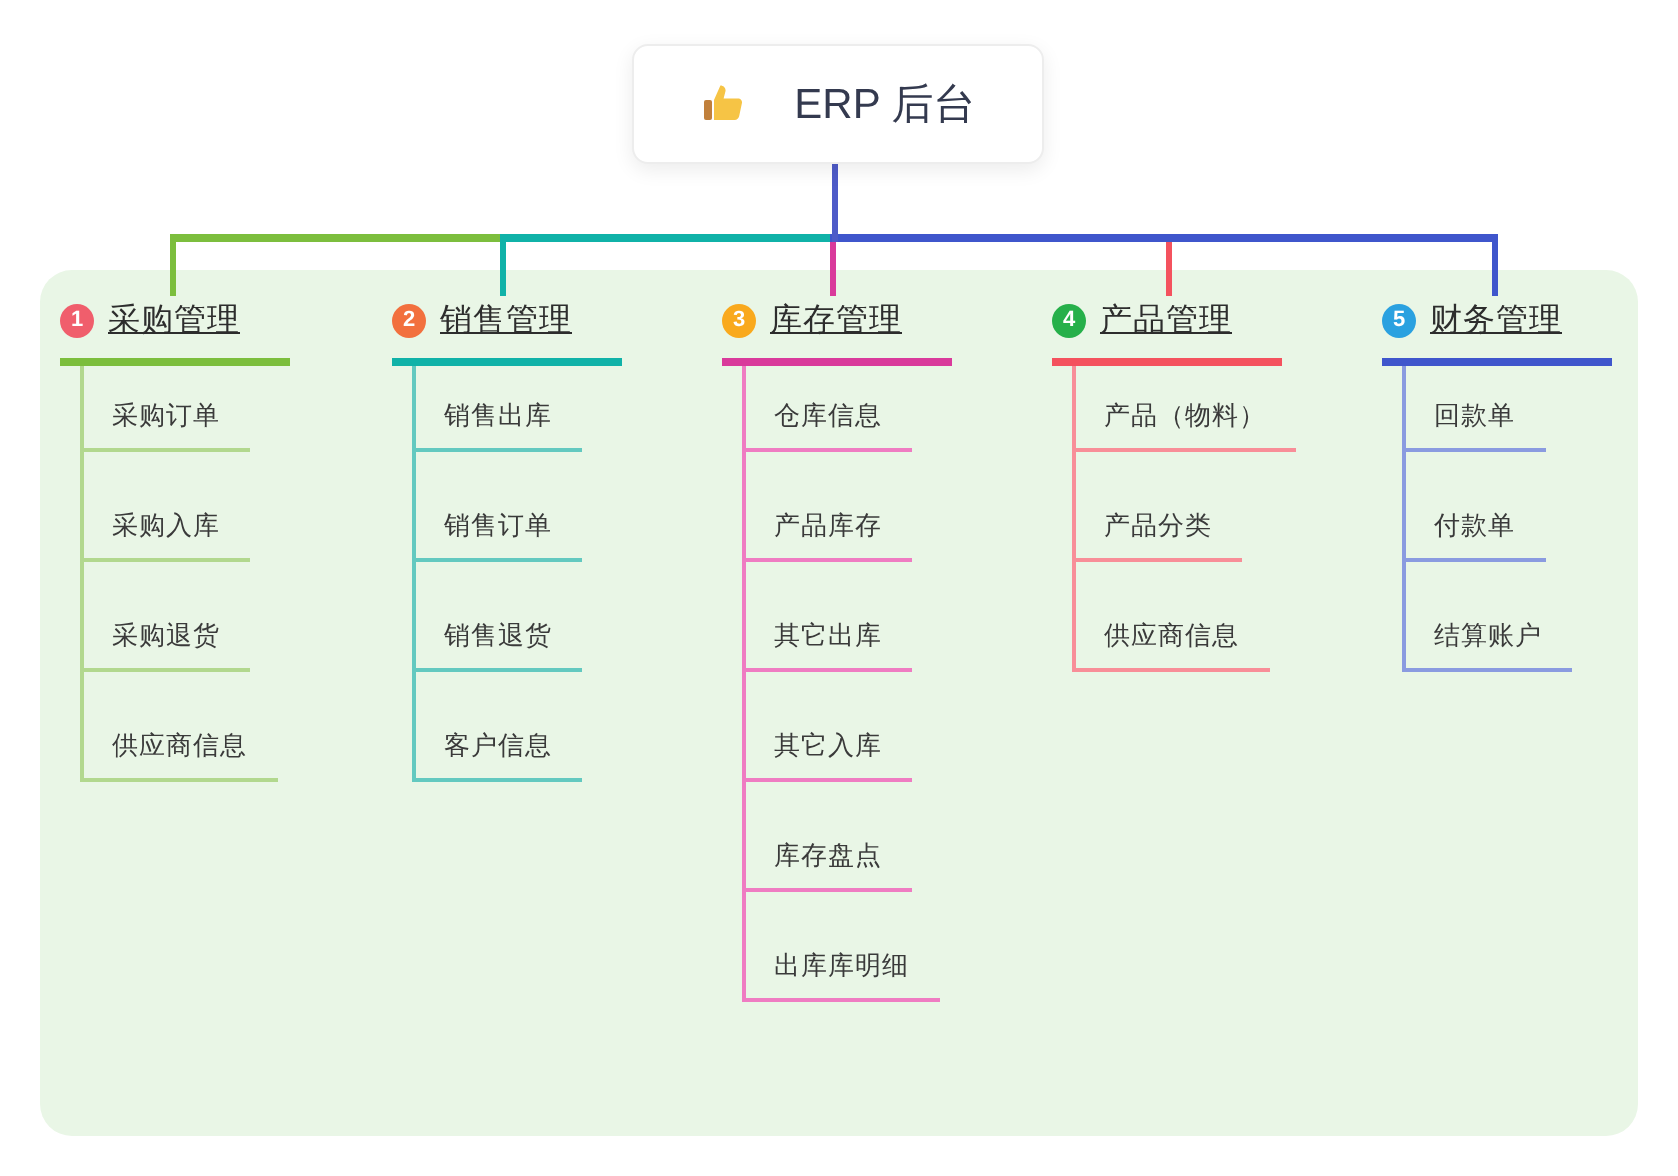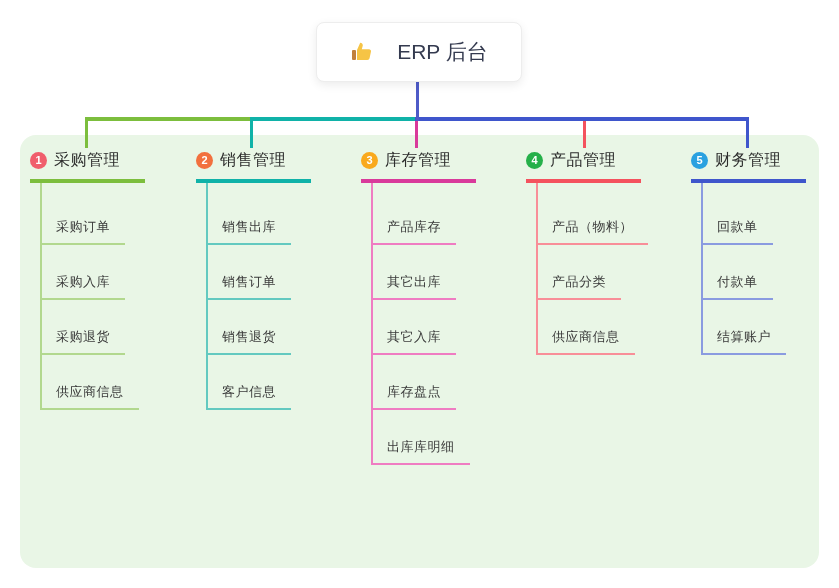--- a/index.html
+++ b/index.html
@@ -28,27 +28,27 @@
     border-bottom:4px solid var(--line,#999);
     padding-bottom:5px;
   }
   .badge{
     width:17px;height:17px;border-radius:50%;flex:0 0 17px;
     background:var(--badge,#999);color:#ffffff;
     display:flex;align-items:center;justify-content:center;
     font-size:11px;font-weight:bold;line-height:1;
   }
   .branch-label{
-    font-size:16px;font-weight:500;color:#2d2d2d;white-space:nowrap;letter-spacing:.5px;
+    font-size:16px;font-weight:500;color:#2d2d2d;white-space:nowrap;letter-spacing:.5px;text-decoration:underline;
   }
   .children{
     margin-left:10px;border-left:2px solid var(--childline,#bbb);
   }
   .row{height:55px;display:flex;align-items:flex-end;}
-  .row:first-child{height:62px;}
+  .row:first-child{height:43px;}
   .child-label{
     font-size:13px;color:#3a3a3a;white-space:nowrap;letter-spacing:.5px;
     border-bottom:2px solid var(--childline,#bbb);
     padding:0 15px 7px 16px;margin-left:-2px;cursor:default;
   }
 </style>
 </head>
 <body>
 
 <div class="stage">
@@ -118,20 +118,23 @@
       </div>
   </div>
 
   <div class="branch" style="left: 361px; --line: #d93a9b; --childline: #ef7cc2; --badge: #f9a91d;">
     <div class="branch-head">
       <span class="badge">3</span>
       <span class="branch-label">库存管理</span>
     </div>
     <div class="children">
         <div class="row">
+          <span class="child-label">仓库信息</span>
+        </div>
+        <div class="row">
           <span class="child-label">产品库存</span>
         </div>
         <div class="row">
           <span class="child-label">其它出库</span>
         </div>
         <div class="row">
           <span class="child-label">其它入库</span>
         </div>
         <div class="row">
           <span class="child-label">库存盘点</span>

